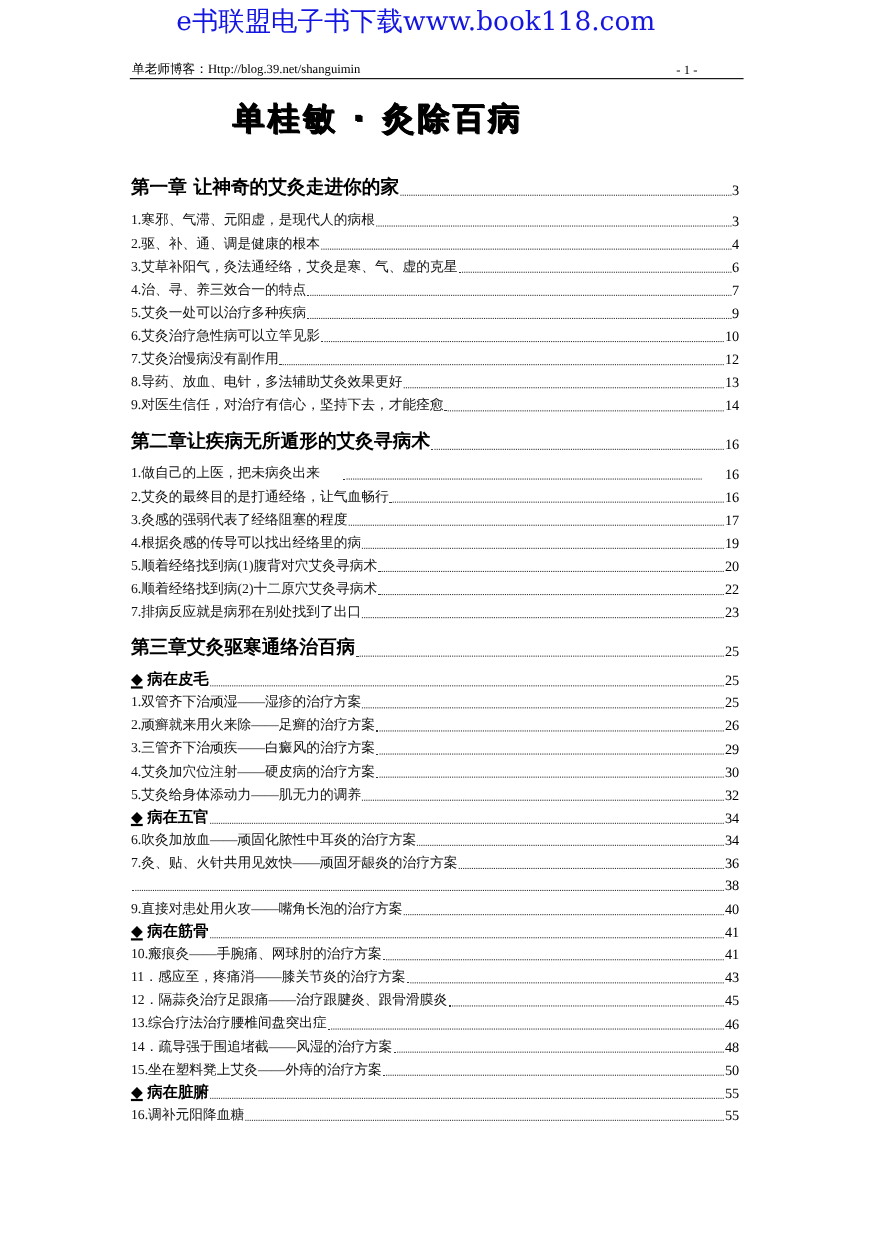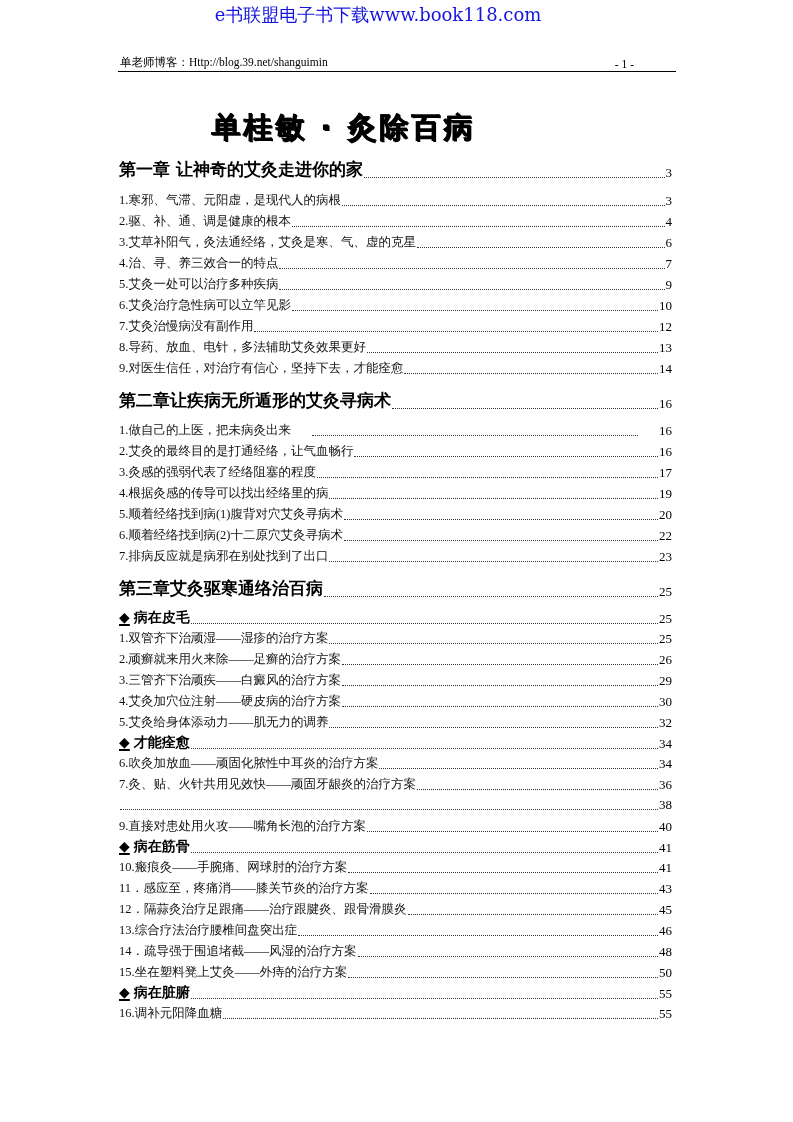--- a/index.html
+++ b/index.html
@@ -15,21 +15,21 @@
       font-family: "DejaVu Serif", "Liberation Serif", serif;
       color: #000;
     }
     .watermark {
       position: absolute;
       top: 3px;
       left: 0;
       width: 756px;
       text-align: center;
       font-family: "DejaVu Serif", "Liberation Serif", serif;
-      font-size: 18px;
+      font-size: 24px;
       color: #1515e0;
       letter-spacing: 0px;
     }
     .page-header {
       position: absolute;
       top: 55px;
       left: 118px;
       width: 558px;
       height: 16px;
       border-bottom: 1.5px solid #000;
@@ -41,21 +41,21 @@
       left: 2px;
       bottom: 1px;
     }
     .page-header .pgnum {
       position: absolute;
       right: 42px;
       bottom: 1px;
     }
     .doc-title {
       position: absolute;
-      top: 108px;
+      top: 88px;
       left: 0;
       width: 687px;
       text-align: center;
       font-family: "DejaVu Sans", "Liberation Sans", sans-serif;
       font-weight: bold;
       font-size: 29px;
       letter-spacing: 3px;
       color: #000;
       text-shadow: 1px 1px 0 #000, -0.5px 0 0 #000;
     }
@@ -241,21 +241,21 @@
       <span class="label">4.艾灸加穴位注射——硬皮病的治疗方案</span>
       <span class="leader"></span>
       <span class="page">30</span>
     </div>
     <div class="toc-line item" style="top: 714px;">
       <span class="label">5.艾灸给身体添动力——肌无力的调养</span>
       <span class="leader"></span>
       <span class="page">32</span>
     </div>
     <div class="toc-line section" style="top: 734px;">
-      <span class="label"><span class="bullet">◆</span><span>才能痊愈</span></span>
+      <span class="label"><span class="bullet">◆</span><span>病在五官</span></span>
       <span class="leader"></span>
       <span class="page">34</span>
     </div>
     <div class="toc-line item" style="top: 755px;">
       <span class="label">6.吹灸加放血——顽固化脓性中耳炎的治疗方案</span>
       <span class="leader"></span>
       <span class="page">34</span>
     </div>
     <div class="toc-line item" style="top: 776px;">
       <span class="label">7.灸、贴、火针共用见效快——顽固牙龈炎的治疗方案</span>

